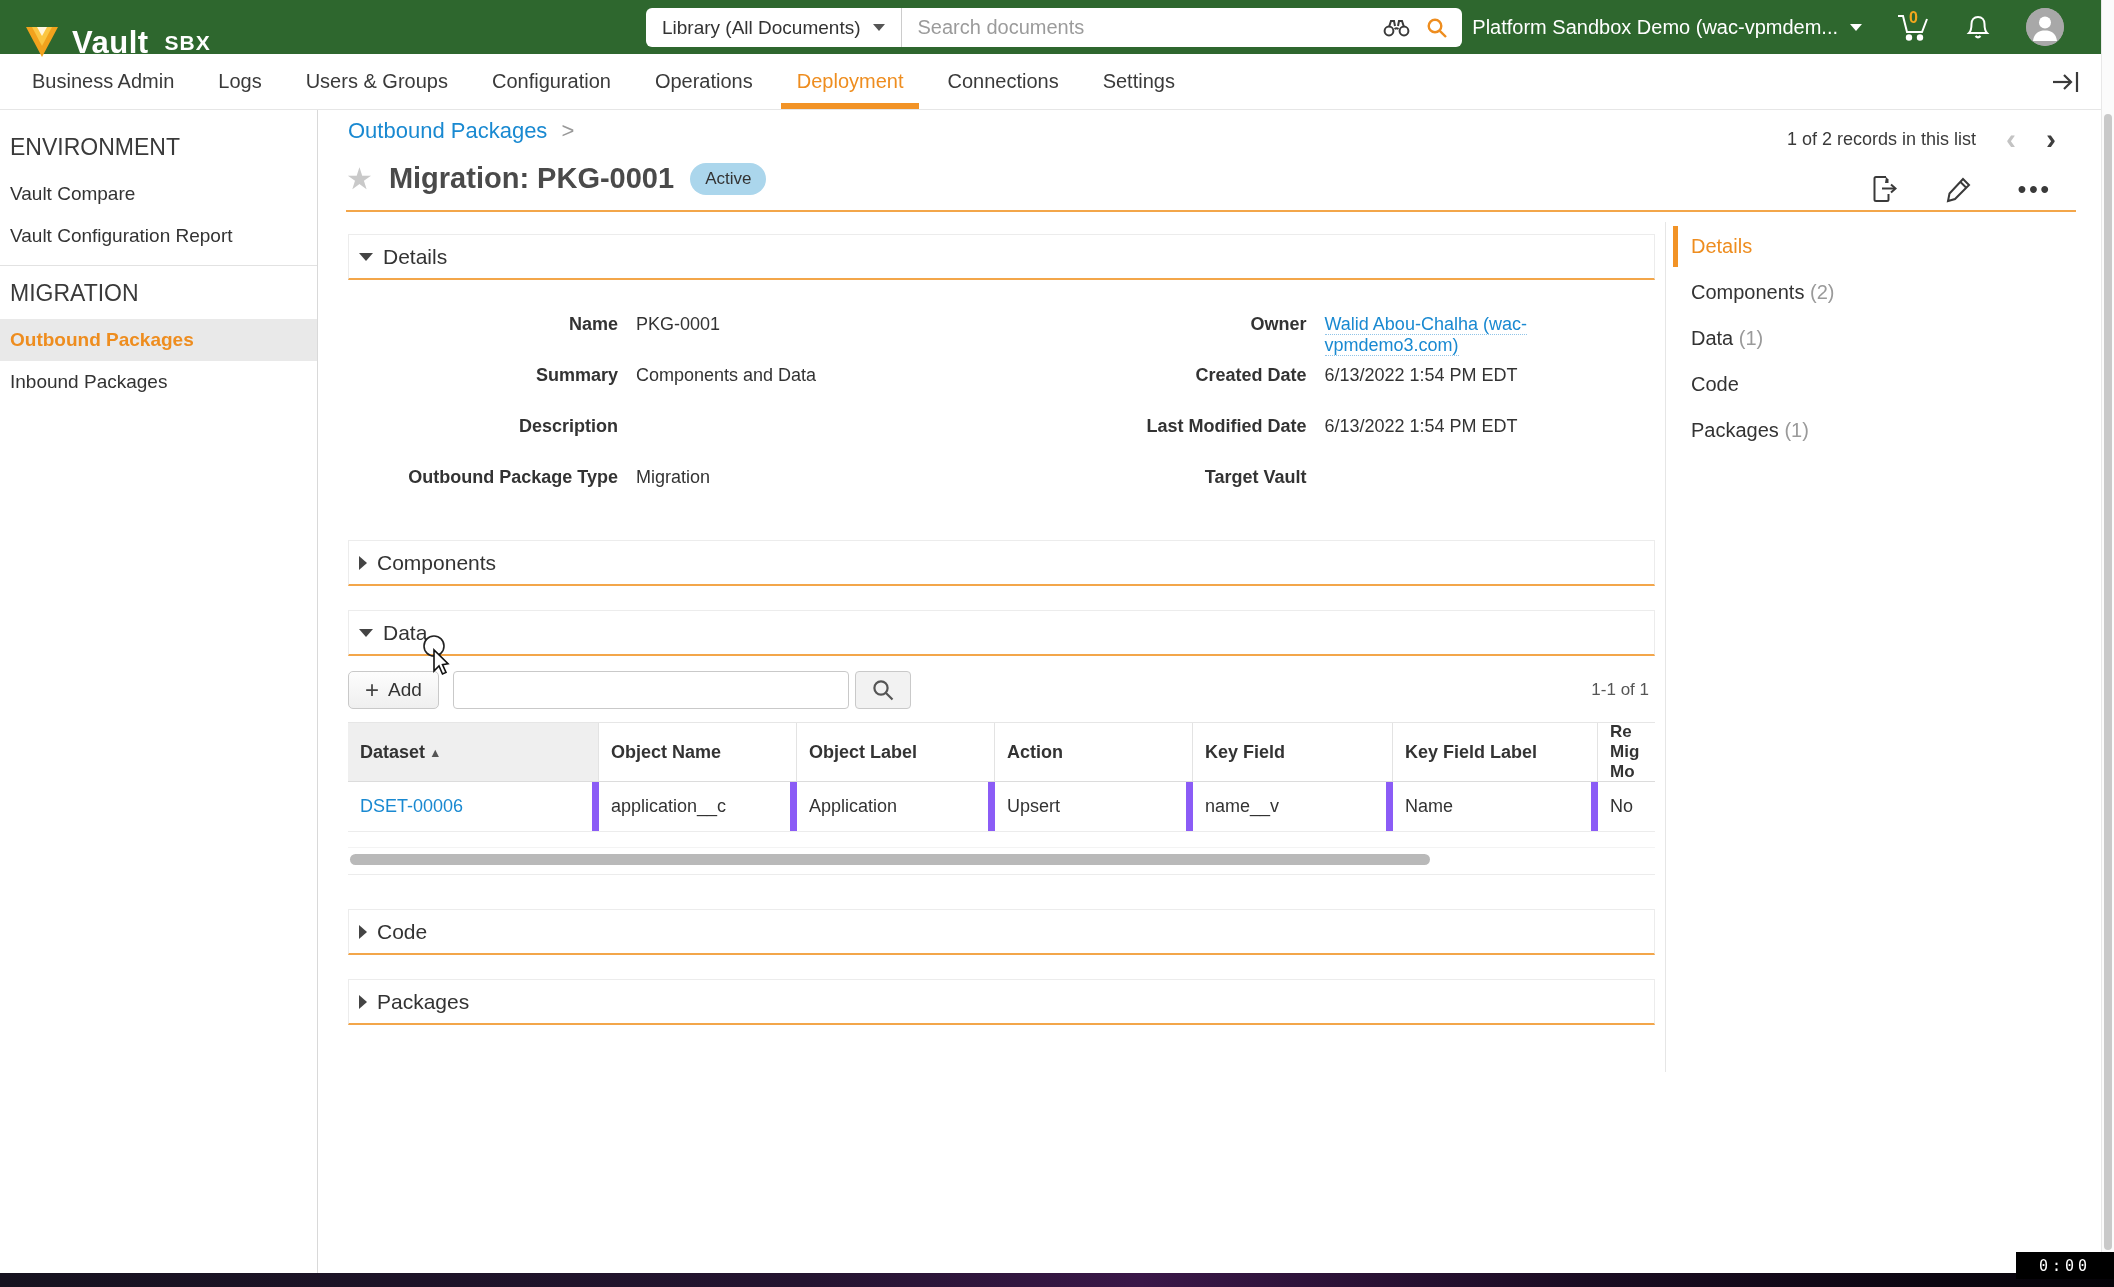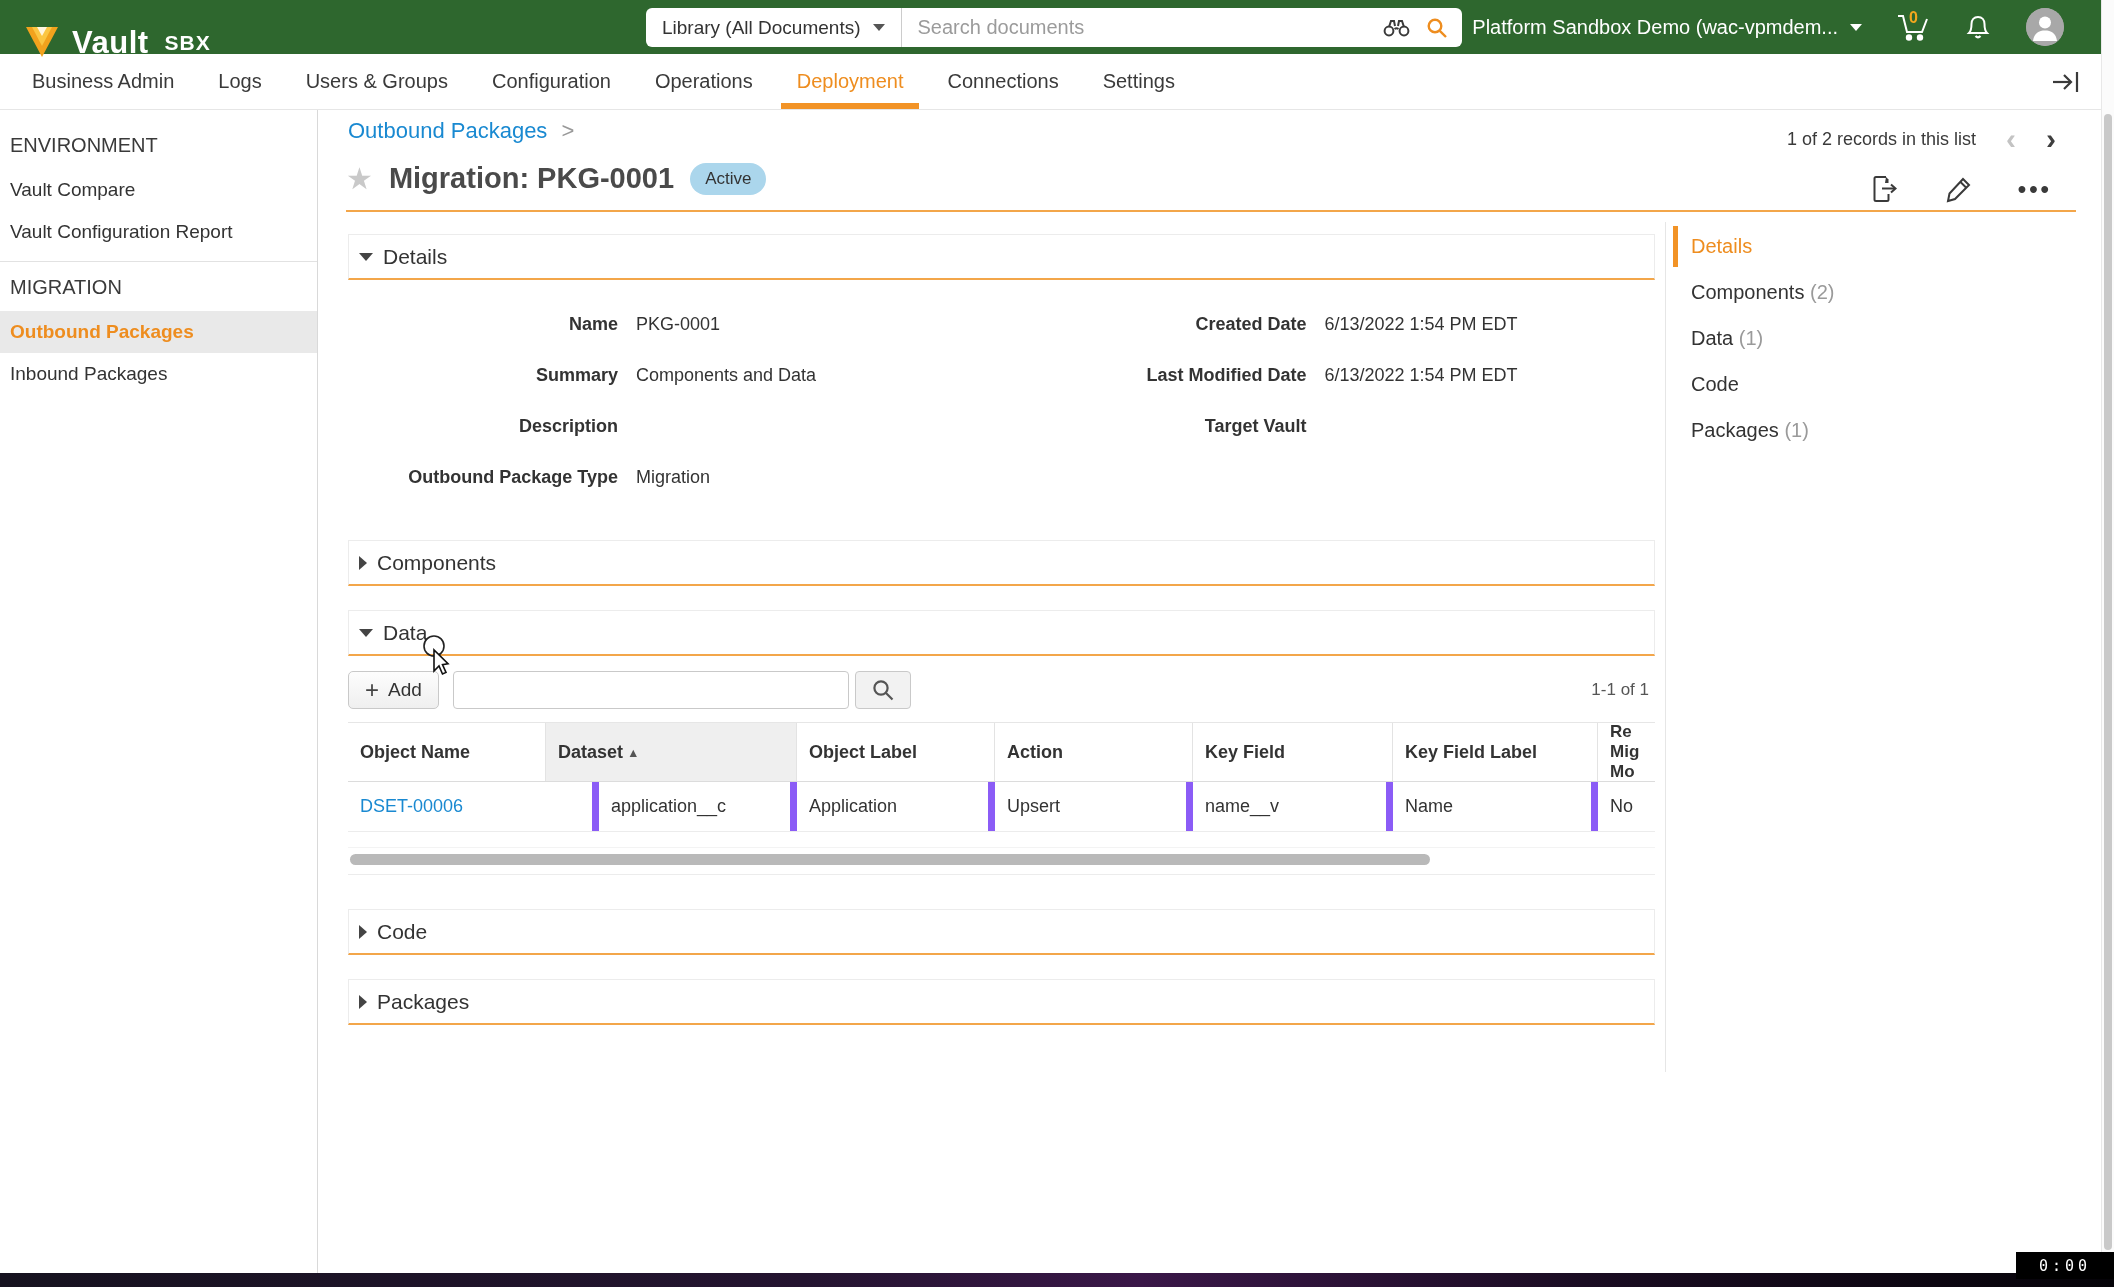--- a/index.html
+++ b/index.html
@@ -26,21 +26,21 @@
 
 
 .tabbar{position:absolute;top:54px;left:0;width:2114px;height:56px;background:#fff;border-bottom:1px solid #e6e6e6;display:flex;align-items:stretch;padding-left:10px;z-index:4}
 .tab{position:relative;display:flex;align-items:center;padding:0 22px;font-size:20px;color:#3a3a3a;cursor:pointer;white-space:nowrap}
 .tab.active{color:#ee8d1f}
 .tab.active::after{content:"";position:absolute;left:6px;right:6px;bottom:0;height:6px;background:#f29326}
 .expand-icon{position:absolute;right:32px;top:15px;cursor:pointer}
 
 
 .sidebar{position:absolute;top:110px;left:0;width:318px;height:1163px;background:#fff;border-right:1px solid #d9d9d9;padding-top:12px;font-size:19px;z-index:3}
-.side-sec-title{padding:12px 0 12px 10px;color:#3a3a3a;font-size:20px}
+.side-sec-title{padding:12px 0 12px 10px;color:#3a3a3a;font-size:23px}
 .side-item{padding:10px 0 10px 10px;color:#333;cursor:pointer}
 .side-item.selected{background:#e9e9e9;color:#ee8d1f;font-weight:bold}
 .side-divider{border-top:1px solid #e2e2e2;margin:8px 0 2px 0}
 
 
 .main{position:absolute;top:110px;left:318px;width:1796px;height:1163px;background:#fff}
 .breadcrumb{position:absolute;left:30px;top:8px;font-size:22px}
 .breadcrumb-link{color:#1989d1;text-decoration:none;cursor:pointer}
 .breadcrumb-sep{color:#999;margin-left:8px}
 .list-pos{position:absolute;right:58px;top:18px;display:flex;align-items:center;gap:30px;font-size:18px;color:#3a3a3a}
@@ -270,20 +270,24 @@
         <div class="frow">
           <div class="flabel">Description</div>
           <div class="fvalue"></div>
         </div>
         <div class="frow">
           <div class="flabel">Outbound Package Type</div>
           <div class="fvalue">Migration</div>
         </div>
       </div>
       <div class="fcol">
+        <div class="frow">
+          <div class="flabel wide">Owner</div>
+          <div class="fvalue"><span class="owner-link">Walid Abou-Chalha (wac-vpmdemo3.com)</span></div>
+        </div>
         <div class="frow">
           <div class="flabel wide">Created Date</div>
           <div class="fvalue">6/13/2022 1:54 PM EDT</div>
         </div>
         <div class="frow">
           <div class="flabel wide">Last Modified Date</div>
           <div class="fvalue">6/13/2022 1:54 PM EDT</div>
         </div>
         <div class="frow">
           <div class="flabel wide">Target Vault</div>
@@ -320,27 +324,27 @@
         <svg width="24" height="24" viewBox="0 0 24 24" fill="none" stroke="#555" stroke-width="2.2">
           <circle cx="10" cy="10" r="6.6"></circle>
           <line x1="15" y1="15" x2="21.5" y2="21.5"></line>
         </svg>
       </button>
       <span class="range">1-1 of 1</span>
     </div>
 
     <div class="dtable">
       <div class="dt-head">
+        <div class="dt-hcell c0 sorted">
+          <span>Dataset</span>
+          <span class="sort-ic">▴</span>
+        </div>
         <div class="dt-hcell c1">
             <span>Object Name</span>
           </div>
-        <div class="dt-hcell c0 sorted">
-          <span>Dataset</span>
-          <span class="sort-ic">▴</span>
-        </div>
         <div class="dt-hcell c2">
             <span>Object Label</span>
           </div>
         <div class="dt-hcell c3">
             <span>Action</span>
           </div>
         <div class="dt-hcell c4">
             <span>Key Field</span>
           </div>
         <div class="dt-hcell c5">

